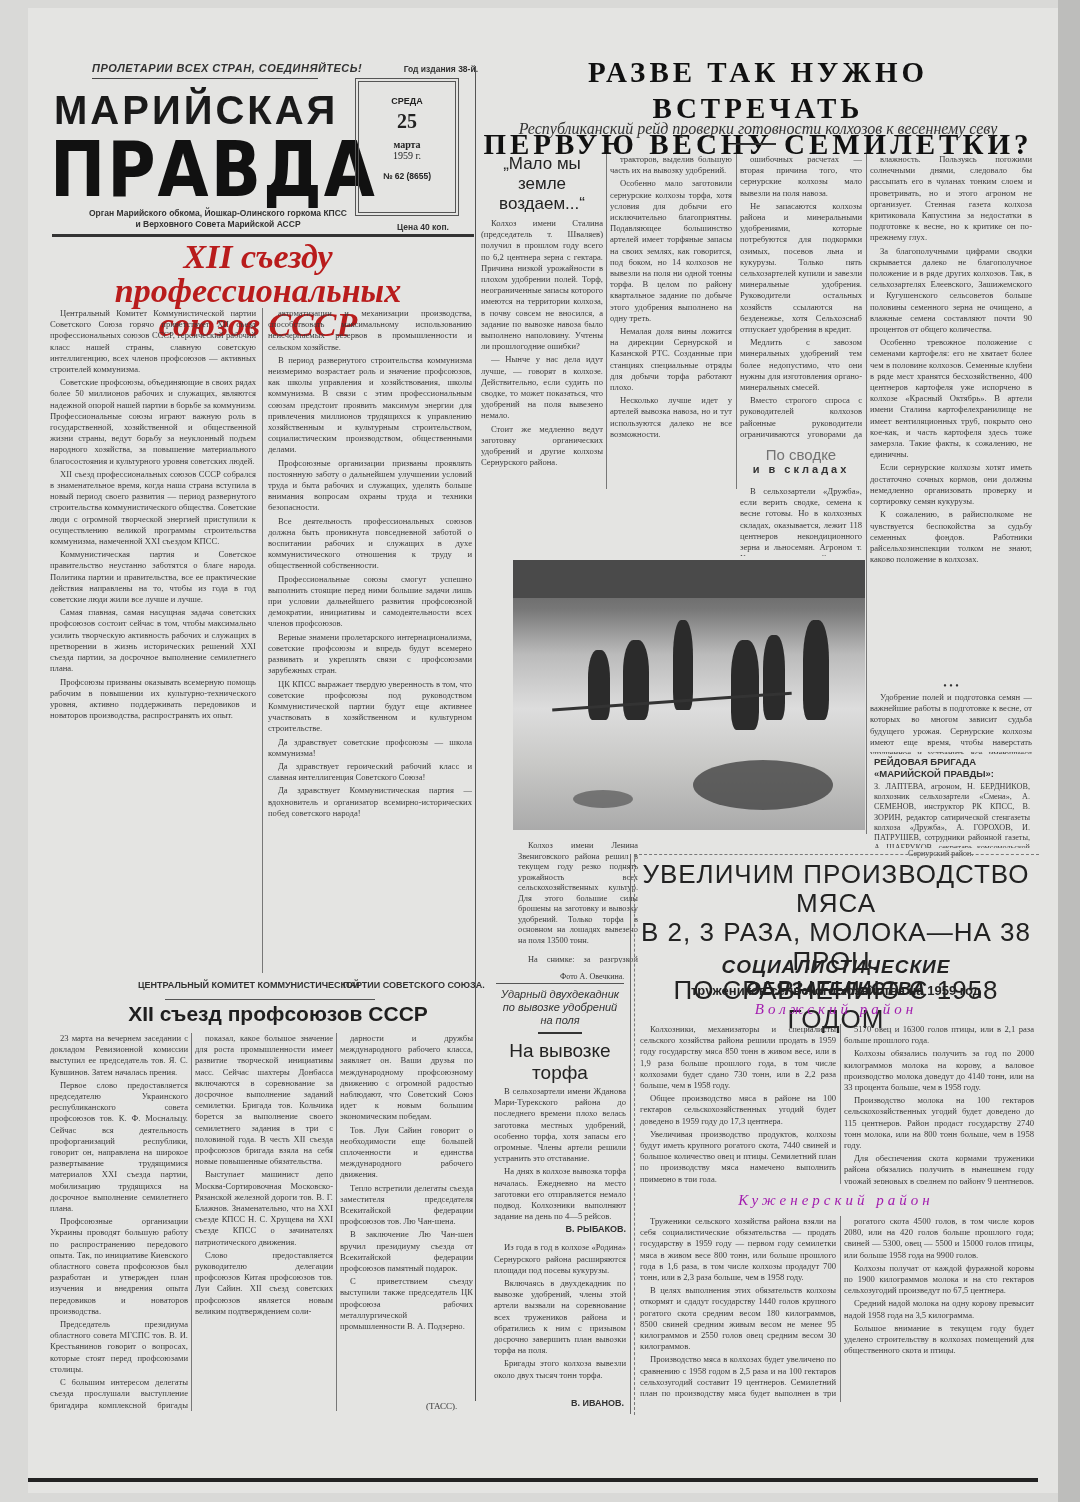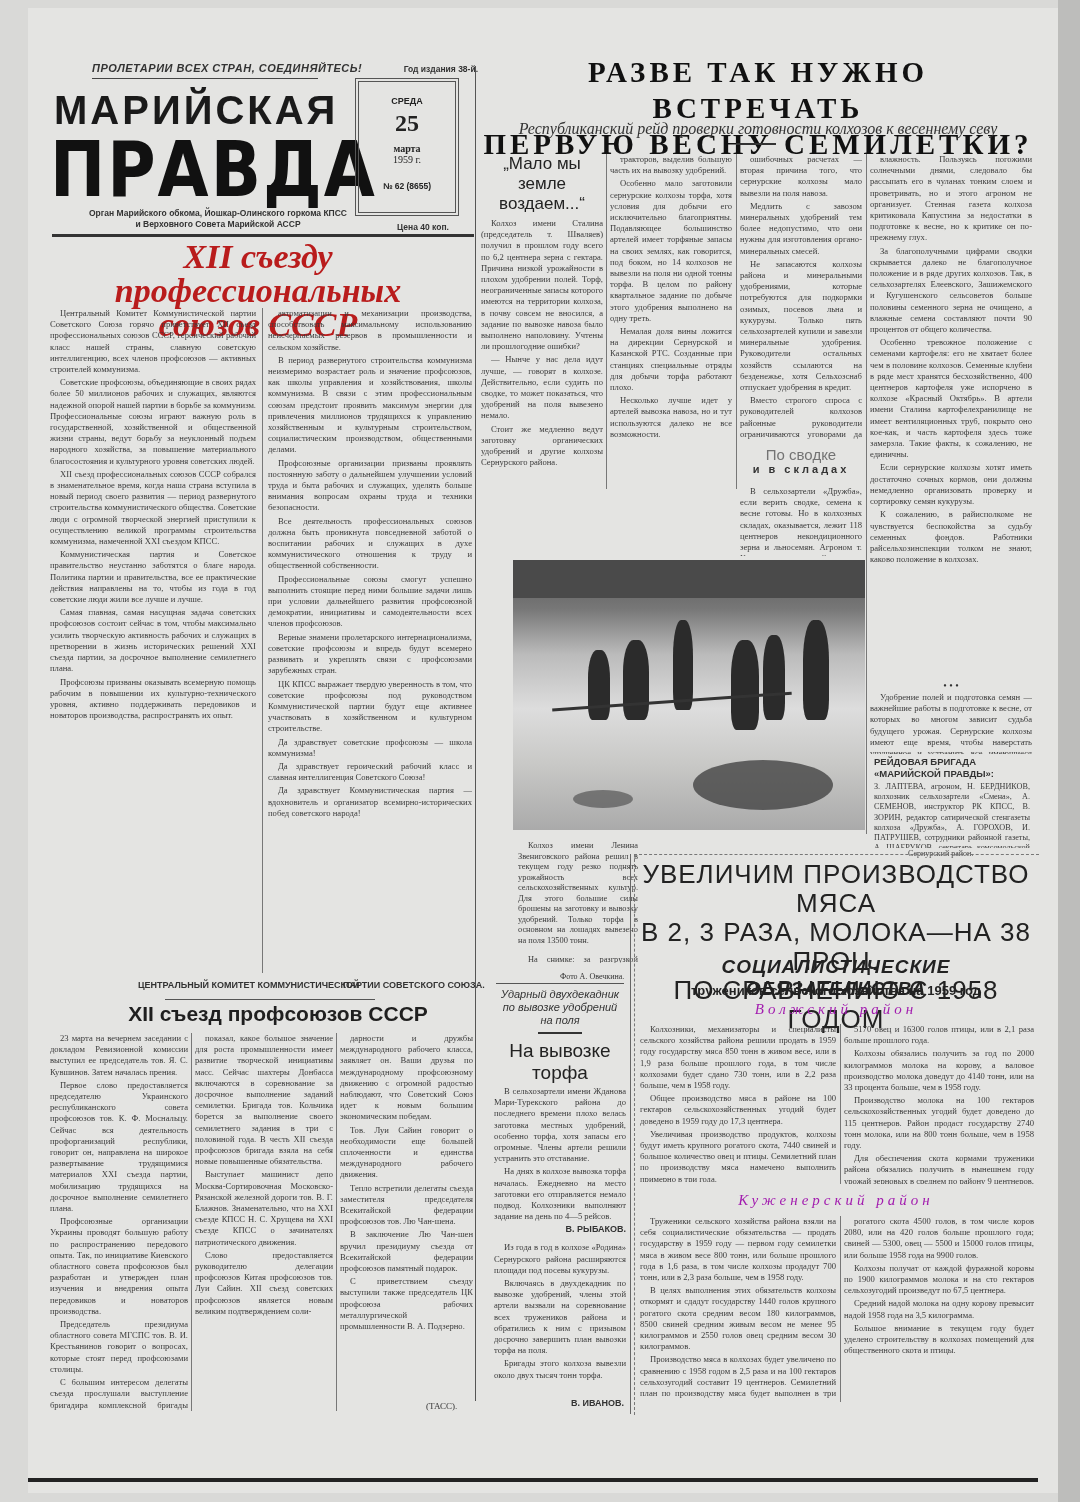--- a/index.html
+++ b/index.html
@@ -40,24 +40,24 @@
   <div class="abs" style="left:64px;top:70px;width:226px;height:1px;background:#444;"></div>
   <div class="abs mast1" style="left:26px;top:80px;">МАРИЙСКАЯ</div>
   <div class="abs mast2" style="left:22px;top:118px;">ПРАВДА</div>
   <div class="abs organ" style="left:50px;top:200px;width:280px;">
     <div>Орган Марийского обкома, Йошкар-Олинского горкома КПСС</div>
     <div>и Верховного Совета Марийской АССР</div>
   </div>
   <div class="abs organ" style="left:340px;top:56px;width:110px;text-align:right;">Год издания 38-й.</div>
   <div class="abs datebox" style="left:327px;top:70px;width:96px;height:130px;">
     <div style="font-family:'Liberation Sans',sans-serif;font-weight:bold;font-size:9px;margin-top:14px;">СРЕДА</div>
-    <div style="font-weight:bold;font-size:24px;margin-top:4px;">25</div>
+    <div style="font-weight:bold;font-size:20px;margin-top:4px;">25</div>
     <div style="font-weight:bold;font-size:10px;margin-top:6px;">марта</div>
     <div style="font-size:10px;margin-top:0;">1959 г.</div>
-    <div style="font-family:'Liberation Sans',sans-serif;font-weight:bold;font-size:8.5px;margin-top:16px;">№ 62 (8655)</div>
+    <div style="font-family:'Liberation Sans',sans-serif;font-weight:bold;font-size:8.5px;margin-top:10px;">№ 62 (8655)</div>
   </div>
   <div class="abs organ" style="left:355px;top:214px;width:80px;">Цена 40 коп.</div>
   <div class="hrule" style="left:24px;top:226px;width:422px;height:3px;"></div>
   <div class="vrule" style="left:447px;top:58px;height:1335px;background:#555;"></div>
 
   <div class="abs head-xii" style="left:10px;top:232px;width:440px;">
     <div>XII съезду профессиональных</div>
     <div>союзов СССР</div>
   </div>
   <div class="col" style="left:22px;top:300px;width:206px;height:660px;">
@@ -125,22 +125,22 @@
   <div class="vrule" style="left:578px;top:146px;height:335px;"></div>
   <div class="col" style="left:582px;top:146px;width:122px;height:335px;">
     <p class="txt">тракторов, выделив большую часть их на вывозку удобрений.</p>
     <p class="txt">Особенно мало заготовили сернурские колхозы торфа, хотя условия для добычи его исключительно благоприятны. Подавляющее большинство артелей имеет торфяные запасы на своих землях, как говорится, под боком, но 14 колхозов не вывезли на поля ни одной тонны торфа. В целом по району квартальное задание по добыче этого удобрения выполнено на одну треть.</p>
     <p class="txt">Немалая доля вины ложится на дирекции Сернурской и Казанской РТС. Созданные при станциях специальные отряды для добычи торфа работают плохо.</p>
     <p class="txt">Несколько лучше идет у артелей вывозка навоза, но и тут используются далеко не все возможности.</p>
   </div>
   <div class="vrule" style="left:708px;top:146px;height:335px;"></div>
   <div class="col" style="left:712px;top:146px;width:122px;height:285px;">
     <p class="txt">ошибочных расчетах — вторая причина того, что сернурские колхозы мало вывезли на поля навоза.</p>
+    <p class="txt">Не запасаются колхозы района и минеральными удобрениями, которые потребуются для подкормки озимых, посевов льна и кукурузы. Только пять сельхозартелей купили и завезли минеральные удобрения. Руководители остальных хозяйств ссылаются на безденежье, хотя Сельхозснаб отпускает удобрения в кредит.</p>
     <p class="txt">Медлить с завозом минеральных удобрений тем более недопустимо, что они нужны для изготовления органо-минеральных смесей.</p>
-    <p class="txt">Не запасаются колхозы района и минеральными удобрениями, которые потребуются для подкормки озимых, посевов льна и кукурузы. Только пять сельхозартелей купили и завезли минеральные удобрения. Руководители остальных хозяйств ссылаются на безденежье, хотя Сельхозснаб отпускает удобрения в кредит.</p>
     <p class="txt">Вместо строгого спроса с руководителей колхозов районные руководители ограничиваются уговорами да призывами «нажать» и «усилить».</p>
   </div>
   <div class="abs" style="left:712px;top:438px;width:122px;text-align:center;">
     <div style="font-family:'Liberation Sans',sans-serif;font-size:15px;color:#737373;">По сводке</div>
     <div style="font-family:'Liberation Sans',sans-serif;font-weight:bold;font-size:11px;letter-spacing:3px;color:#333;">и в складах</div>
   </div>
   <div class="col" style="left:712px;top:478px;width:122px;height:70px;">
     <p class="txt">В сельхозартели «Дружба», если верить сводке, семена к весне готовы. Но в колхозных складах, оказывается, лежит 118 центнеров некондиционного зерна и льносемян. Агроном т. Капустина каждый день обещает: — Завтра организуем сортирование.</p>
 
   </div>

